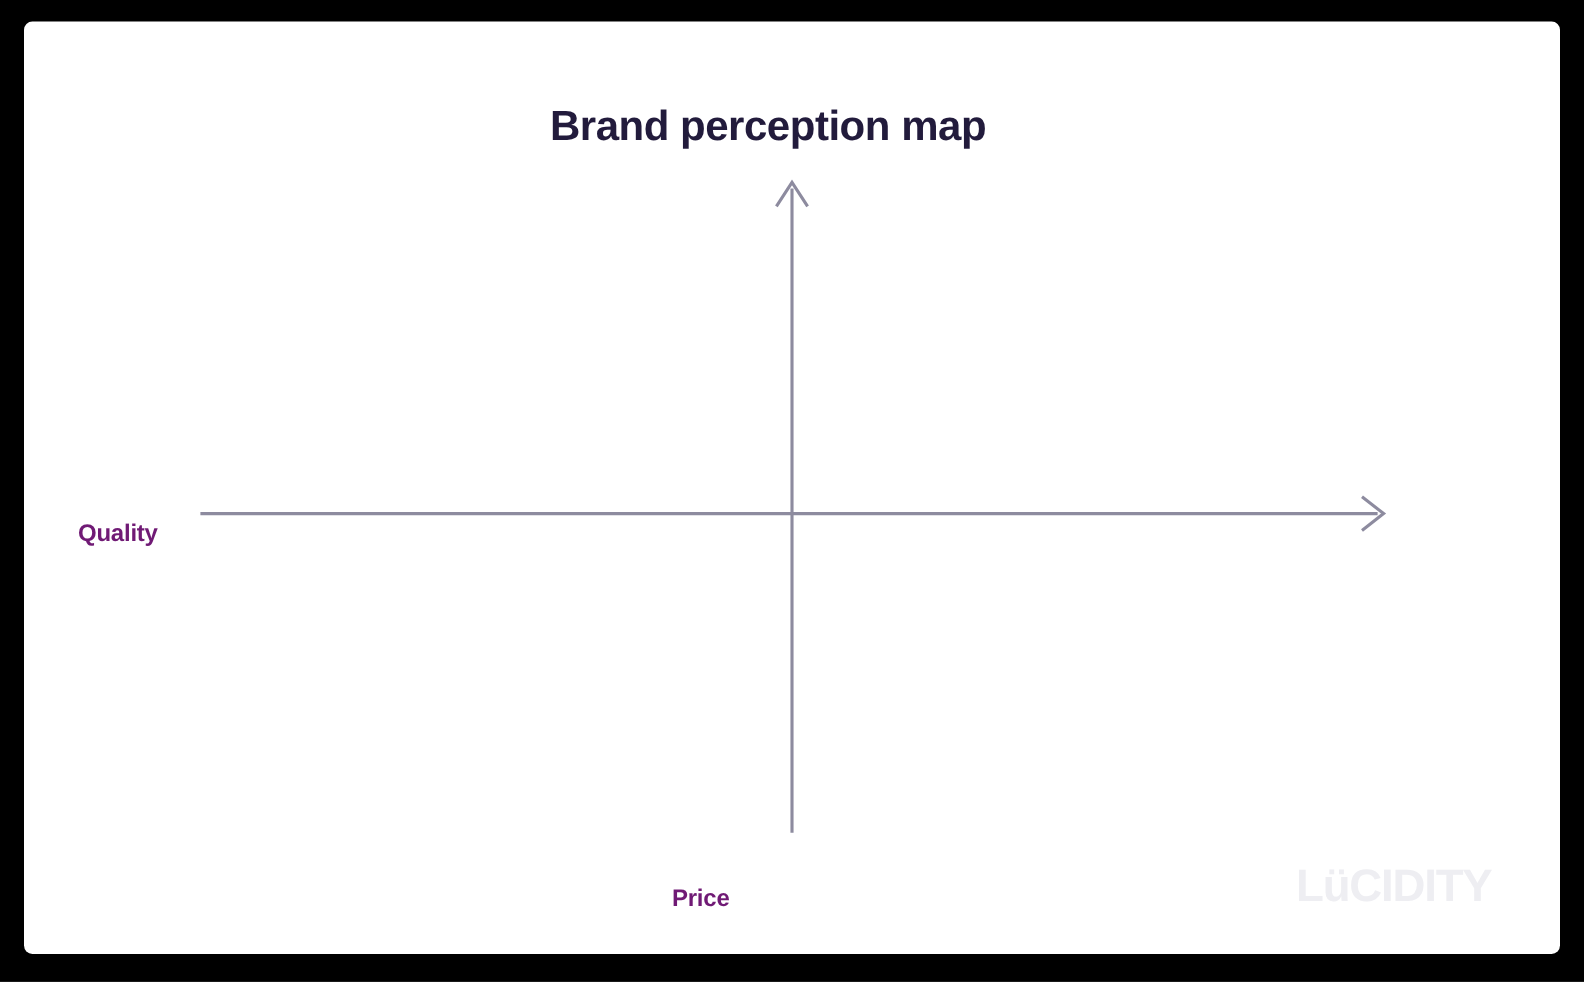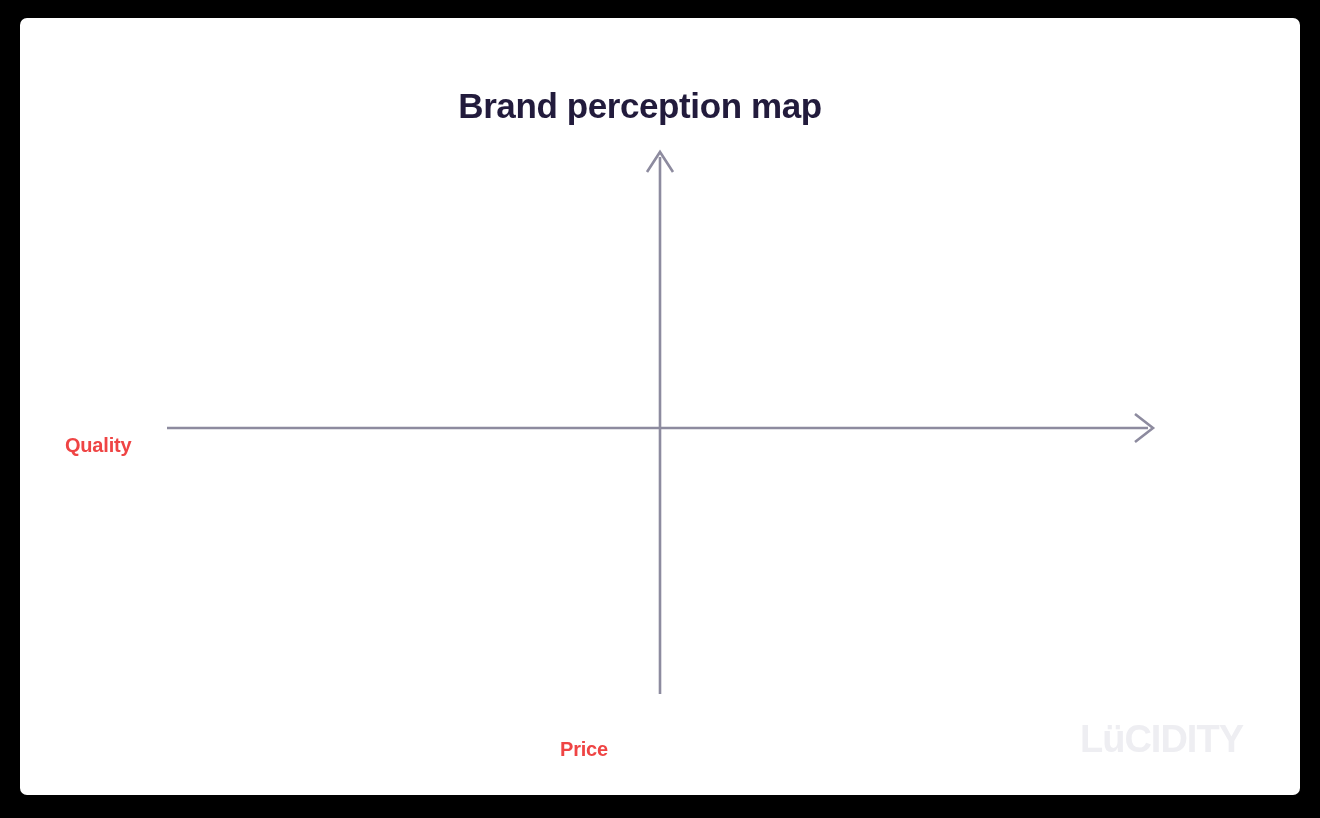--- a/index.html
+++ b/index.html
@@ -56,21 +56,21 @@
     width: 1280px;
     height: 777px;
   }
 
   .axis-label {
     position: absolute;
     font-family: "Liberation Sans", sans-serif;
     font-size: 20px;
     font-weight: bold;
     letter-spacing: -0.2px;
-    color: #ef4444;
+    color: #701a75;
     white-space: nowrap;
   }
 
   .axis-label.y-label {
     
     left: 45px;
     top: 416px;
   }
 
   .axis-label.x-label {

